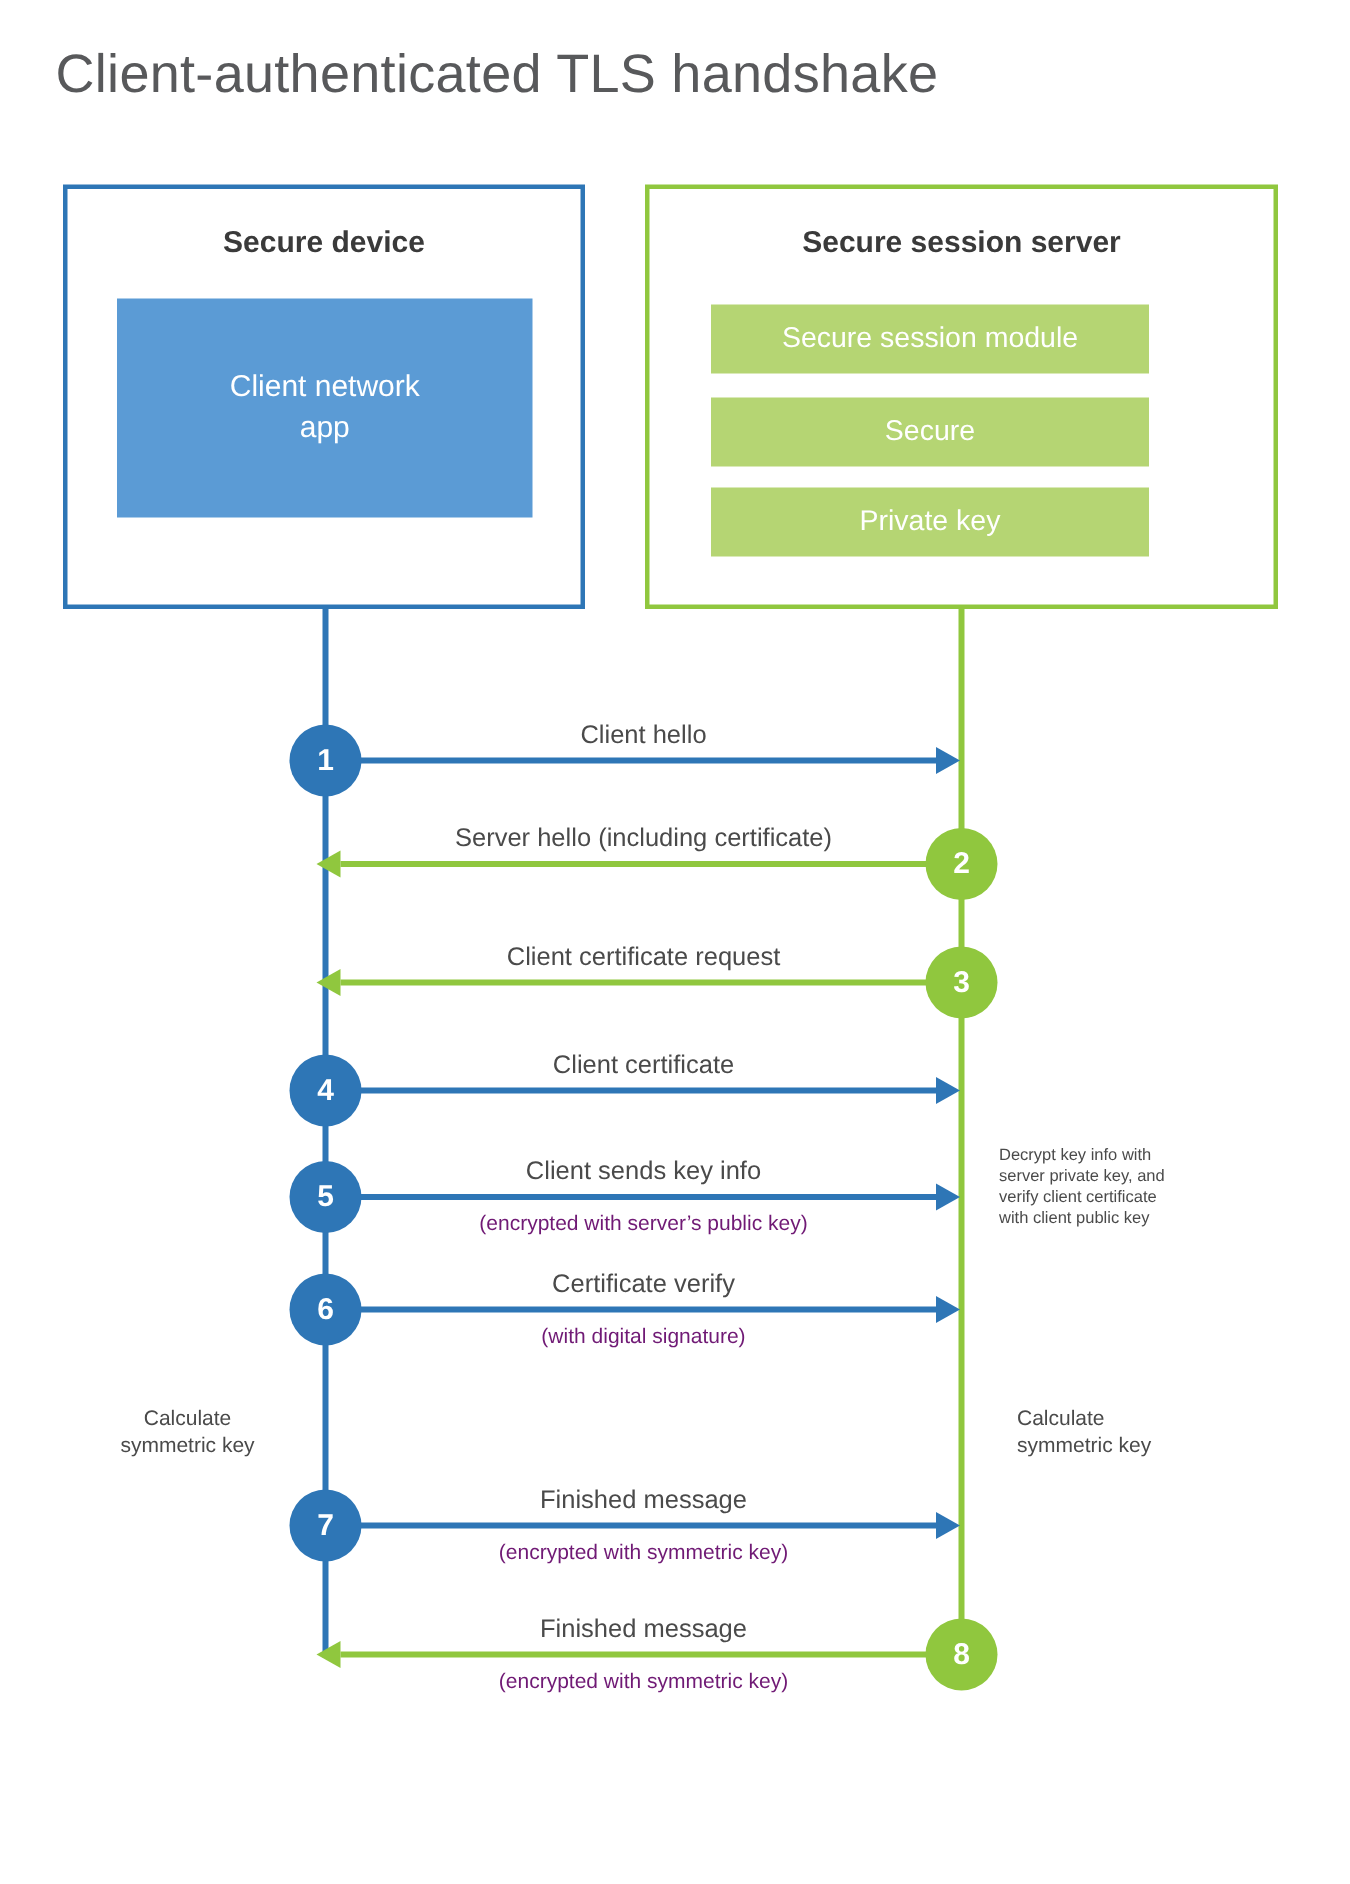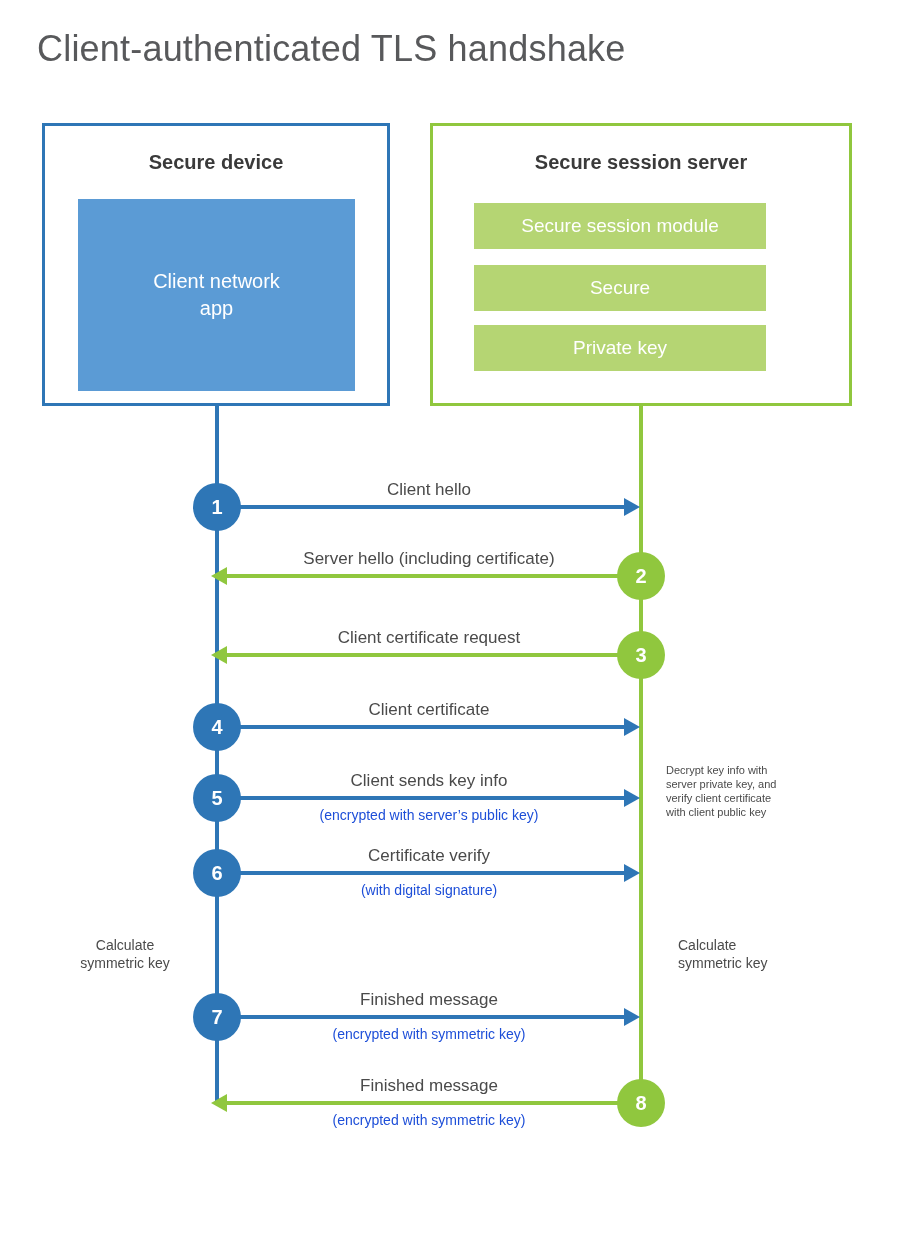--- a/index.html
+++ b/index.html
@@ -14,21 +14,21 @@
     font-size:36px;font-weight:400;color:var(--title-gray);letter-spacing:.2px;
   }
   .actor-box{position:absolute;top:123px;height:283px;background:#fff;box-sizing:border-box;}
   .actor-box.client{left:42px;width:348px;border:3px solid var(--blue);}
   .actor-box.server{left:430px;width:422px;border:3px solid var(--green);}
   .actor-title{
     position:absolute;left:0;top:25px;width:100%;text-align:center;
     font-size:20px;font-weight:700;color:var(--text-dark);
   }
   .client-fill{
-    position:absolute;left:33px;top:73px;width:277px;height:192px;
+    position:absolute;left:33px;top:73px;width:277px;height:146px;
     background:var(--blue-fill);color:#ffffff;font-size:20px;line-height:1.35;
     display:flex;align-items:center;justify-content:center;text-align:center;
     white-space:pre-line;
   }
   .server-module{
     position:absolute;left:41px;width:292px;height:46px;
     background:var(--green-fill);color:#ffffff;font-size:19px;
     display:flex;align-items:center;justify-content:center;text-align:center;
   }
   .lifeline{position:absolute;width:4px;}
@@ -46,21 +46,21 @@
     display:flex;align-items:center;justify-content:center;
   }
   .step-circle.blue{background:var(--blue);}
   .step-circle.green{background:var(--green);}
   .step-label{
     position:absolute;left:217px;width:424px;text-align:center;
     font-size:17px;color:var(--text-label);
   }
   .step-sub{
     position:absolute;left:217px;width:424px;text-align:center;
-    font-size:14px;color:#1d4ed8;
+    font-size:14px;color:#701a75;
   }
   .side-note{position:absolute;font-size:14px;color:var(--text-label);line-height:1.28;white-space:pre-line;}
   .side-note.decrypt{left:666px;top:763px;width:175px;font-size:11px;text-align:left;}
   .side-note.calc-left{left:60px;top:937px;width:130px;text-align:center;}
   .side-note.calc-right{left:678px;top:937px;width:130px;text-align:left;}
 </style>
 </head>
 <body>
 
 <div class="canvas" style="--blue: #2e76b6; --blue-fill: #5b9bd5; --green: #90c73e; --green-fill: #b5d573; --text-dark: #3a3a3a; --text-label: #4a4a4a; --title-gray: #58595b;">

